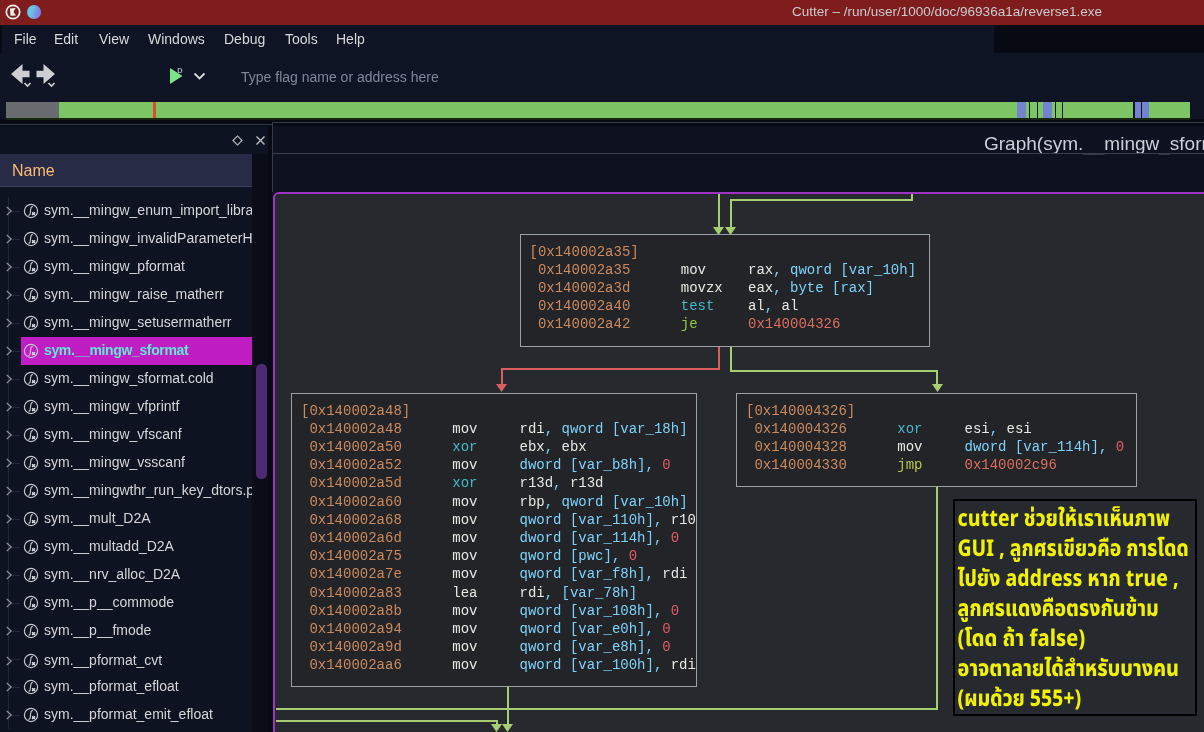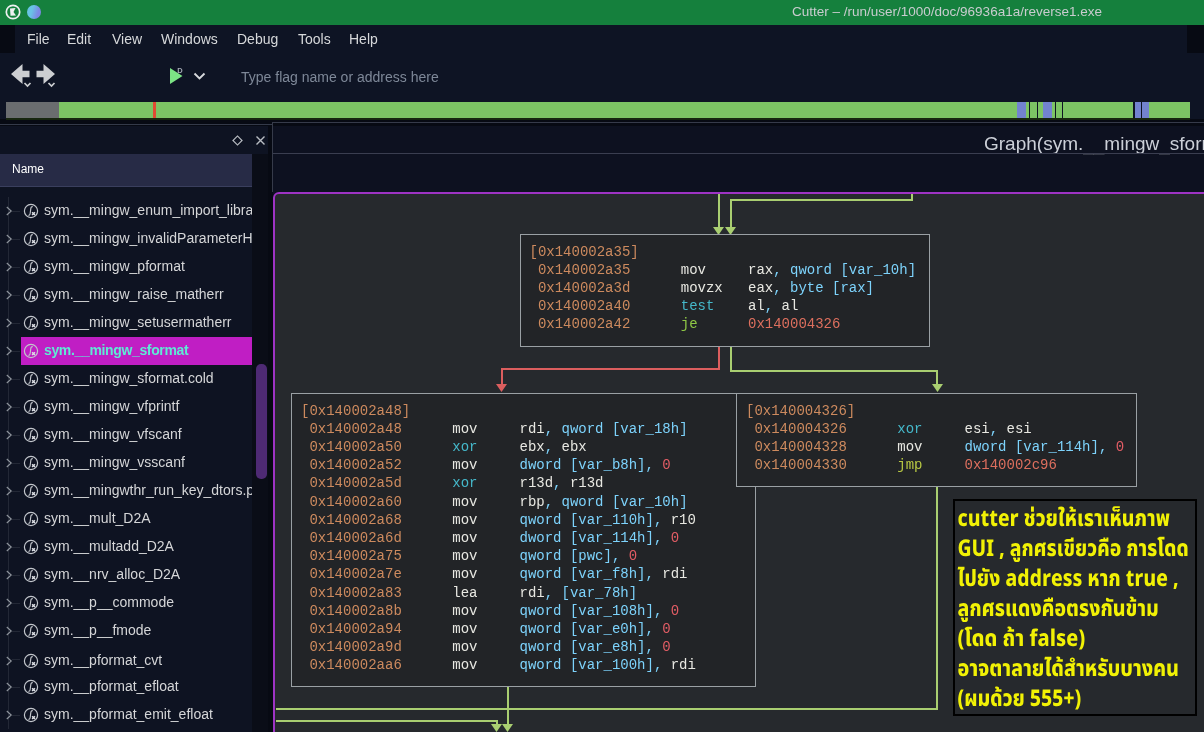--- a/index.html
+++ b/index.html
@@ -1,29 +1,29 @@
 <!DOCTYPE html>
 <html><head><meta charset="utf-8"><style>
 * { margin:0; padding:0; box-sizing:border-box; }
 html,body { width:1204px; height:732px; overflow:hidden; background:#070a13; font-family:"Liberation Sans",sans-serif; }
-#titlebar { position:absolute; left:0; top:0; width:1204px; height:25px; background:#15803d; }
+#titlebar { position:absolute; left:0; top:0; width:1204px; height:25px; background:#7f1d1d; }
 #title { position:absolute; left:792px; top:4px; font-size:13.5px; color:#c9cccf; }
 #logo1 { position:absolute; left:5px; top:4px; }
 #logo2 { position:absolute; left:27px; top:5px; width:14px; height:14px; border-radius:50%; background:linear-gradient(105deg,#69c3e4 35%,#7d88e4 75%); }
-#menubar { position:absolute; left:15px; top:25px; width:1172px; height:28px; background:#0e1424; }
+#menubar { position:absolute; left:2px; top:25px; width:992px; height:28px; background:#0e1424; }
 .mi { position:absolute; top:6px; font-size:14px; color:#d6d8da; }
 #toolbar { position:absolute; left:0; top:53px; width:1204px; height:49px; background:#0e1424; }
 #searchph { position:absolute; left:241px; top:16px; font-size:14px; color:#7e8898; }
 #strip { position:absolute; left:0; top:102px; width:1204px; height:17px; background:#0e1424; }
 .seg { position:absolute; top:0; height:17px; }
 #dockline { position:absolute; left:0; top:124px; width:273px; height:1px; background:#343a49; }
 #fdock { position:absolute; left:0; top:126px; width:268px; height:606px; background:#0e1322; }
 #ftitle { position:absolute; left:0; top:0; width:226px; text-align:center; font-size:14px; color:#d2d4d8; padding-top:7px; }
 #nameh { position:absolute; left:0; top:28px; width:252px; height:33px; background:#272b46; border-bottom:1px solid #3a3f5e; }
-#nameh span { position:absolute; left:12px; top:8px; font-size:12px; color:#ffffff; }
+#nameh span { position:absolute; left:12px; top:8px; font-size:16px; color:#fdba74; }
 .frow { position:absolute; left:0; width:252px; height:28px; overflow:hidden; white-space:nowrap; }
 .frow .ch { position:absolute; left:5px; top:8px; }
 .frow .fi { position:absolute; left:23px; top:6px; }
 .frow .fname { position:absolute; left:44px; top:5px; font-size:14px; color:#d5d6d8; }
 .frow.sel .fname { color:#5eead4; font-weight:bold; letter-spacing:-0.35px; }
 .selbg { position:absolute; left:21px; width:231px; height:28px; background:#c01ec4; }
 #fscroll { position:absolute; left:256px; top:364px; width:11px; height:115px; background:#4e2a74; border-radius:5px; }
 #gdock { position:absolute; left:273px; top:126px; width:931px; height:606px; background:#0d1120; }
 #gtitle { position:absolute; left:711px; top:7px; font-size:19px; color:#ccd0d8; }
 #gtline { position:absolute; left:0; top:27px; width:931px; height:1px; background:#3a3e50; }
@@ -385,21 +385,21 @@
 <svg class="e" style="left:502.0px;top:724px" width="11" height="8" viewBox="0 0 11 8">
     <path d="M0 0 L11 0 L5.5 8 Z" fill="#a9ce71"></path>
   </svg>
 <div class="blk" style="left:519.5px;top:233.5px;width:410.5px;height:113.5px">
     <pre><span class="o">[0x140002a35]</span>
 <span class="o"> 0x140002a35</span>      <span class="w">mov</span>     <span class="w">rax</span><span class="g">, qword [var_10h]</span>
 <span class="o"> 0x140002a3d</span>      <span class="w">movzx</span>   <span class="w">eax</span><span class="g">, byte [rax]</span>
 <span class="o"> 0x140002a40</span>      <span class="c">test</span>    <span class="w">al</span><span class="g">, </span><span class="w">al</span>
 <span class="o"> 0x140002a42</span>      <span class="j">je</span>      <span class="t">0x140004326</span></pre>
   </div>
-<div class="blk" style="left:291px;top:392.5px;width:465px;height:294px">
+<div class="blk" style="left:291px;top:392.5px;width:406px;height:294px">
     <pre><span class="o">[0x140002a48]</span>
 <span class="o"> 0x140002a48</span>      <span class="w">mov</span>     <span class="w">rdi</span><span class="g">, qword [var_18h]</span>
 <span class="o"> 0x140002a50</span>      <span class="c">xor</span>     <span class="w">ebx</span><span class="g">, </span><span class="w">ebx</span>
 <span class="o"> 0x140002a52</span>      <span class="w">mov</span>     <span class="g">dword [var_b8h], </span><span class="r">0</span>
 <span class="o"> 0x140002a5d</span>      <span class="c">xor</span>     <span class="w">r13d</span><span class="g">, </span><span class="w">r13d</span>
 <span class="o"> 0x140002a60</span>      <span class="w">mov</span>     <span class="w">rbp</span><span class="g">, qword [var_10h]</span>
 <span class="o"> 0x140002a68</span>      <span class="w">mov</span>     <span class="g">qword [var_110h], </span><span class="w">r10</span>
 <span class="o"> 0x140002a6d</span>      <span class="w">mov</span>     <span class="g">dword [var_114h], </span><span class="r">0</span>
 <span class="o"> 0x140002a75</span>      <span class="w">mov</span>     <span class="g">qword [pwc], </span><span class="r">0</span>
 <span class="o"> 0x140002a7e</span>      <span class="w">mov</span>     <span class="g">qword [var_f8h], </span><span class="w">rdi</span>

